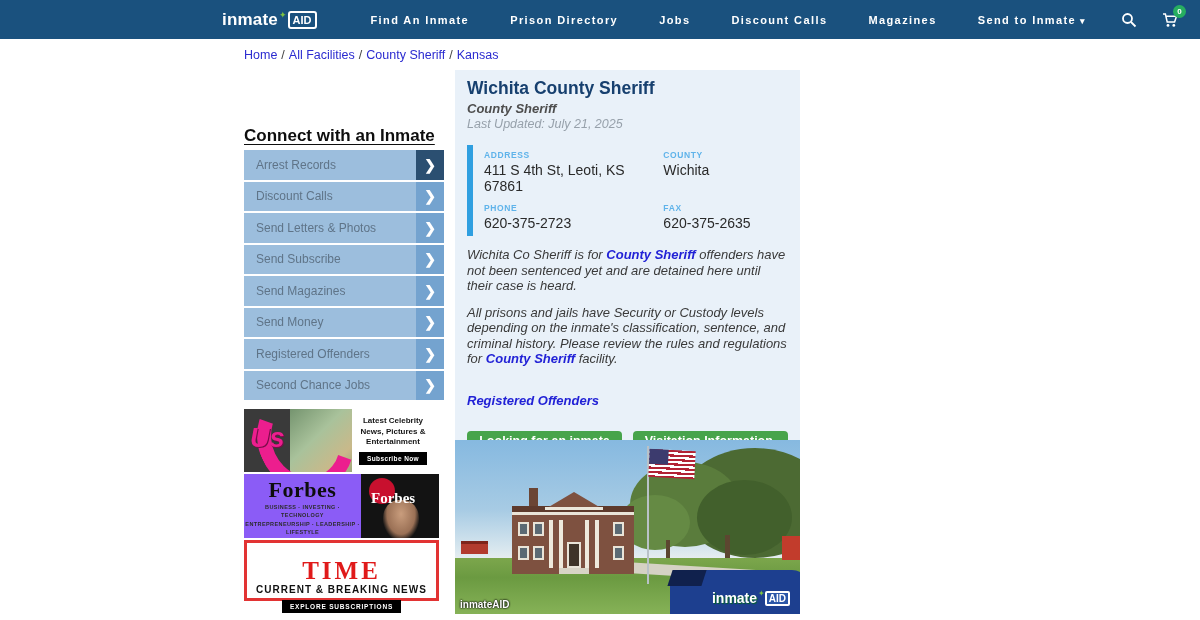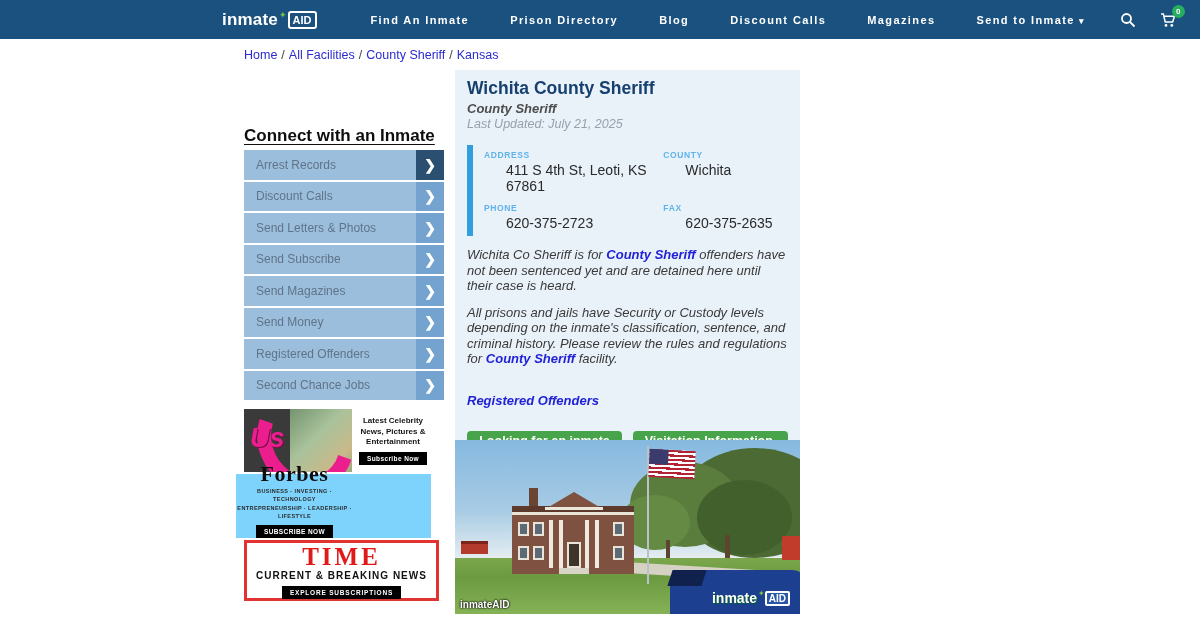--- a/index.html
+++ b/index.html
@@ -55,48 +55,48 @@
   
   .ad-us { position:absolute; top:409px; left:244px; width:190px; height:63px; display:flex; cursor:pointer; }
   .ad-us-left { width:108px; background:#3a3a3a; position:relative; overflow:hidden; }
   .ad-us-photo { position:absolute; right:-8px; top:-6px; width:70px; height:80px; background:linear-gradient(135deg,#6f8f6a 0%,#a9c29b 40%,#c9b98a 70%,#7e9a72 100%); border-radius:4px; }
   .ad-us-swirl { position:absolute; left:14px; top:-22px; width:95px; height:105px; border:14px solid #ec1e8e; border-radius:50%; transform:rotate(-25deg); border-right-color:transparent; border-top-color:transparent; }
   .ad-us-brand { position:absolute; left:6px; top:14px; color:#ec1e8e; font-size:27px; font-weight:bold; font-style:italic; text-shadow:1px 1px 0 #7a0c49;text-align:right; }
   .ad-us-right { flex:1; background:#fff; display:flex; flex-direction:column; align-items:center; justify-content:center; gap:4px; padding:2px 3px; }
   .ad-us-text { font-size:8px; font-weight:bold; text-align:center; color:#151515; line-height:1.35; }
   .ad-btn-dark { background:#000; color:#fff; font-size:6.5px; font-weight:bold; padding:3px 8px; letter-spacing:0.4px; cursor:pointer; white-space:nowrap; }
 
-  .ad-forbes { position:absolute; top:474px; left:236px; width:195px; height:64px; background:#7dd3fc; display:flex; cursor:pointer;align-items:flex-end; }
+  .ad-forbes { position:absolute; top:474px; left:244px; width:195px; height:64px; background:#8b5cf6; display:flex; cursor:pointer; }
   .ad-forbes-left { flex:1; text-align:center; padding-top:3px; }
   .forbes-brand { font-family:"Liberation Serif", serif; font-weight:bold; font-size:22px; color:#0d0d0d; letter-spacing:0.5px; }
   .forbes-tag { font-size:5.5px; font-weight:bold; color:#2b2b2b; letter-spacing:0.4px; line-height:1.5; }
   .forbes-btn { display:inline-block; margin-top:3px; }
   .ad-forbes-cover { width:78px; background:#131313; position:relative; overflow:hidden; }
   .forbes-cover-circle { position:absolute; left:8px; top:4px; width:26px; height:26px; background:#c8102e; border-radius:50%; }
   .forbes-cover-brand { position:absolute; left:10px; top:16px; color:#fff; font-family:"Liberation Serif", serif; font-weight:bold; font-size:15px; }
   .forbes-face { position:absolute; left:22px; top:26px; width:36px; height:40px; background:radial-gradient(ellipse at 50% 35%, #c99d7d 0%, #9a7055 55%, #131313 75%); border-radius:45%; }
 
-  .ad-time { position:absolute; top:540px; left:244px; width:195px; height:61px; background:#fff; border:3px solid #e23333; text-align:center; cursor:pointer; padding-top:1px; }
+  .ad-time { position:absolute; top:540px; left:244px; width:195px; height:61px; background:#fff; border:3px solid #e23333; text-align:center; cursor:pointer; padding-top:15px; }
   .time-brand { font-family:"Liberation Serif", serif; color:#e01a1a; font-size:25px; font-weight:bold; letter-spacing:3px; line-height:1; }
   .time-tag { font-size:10px; font-weight:bold; color:#111; letter-spacing:1px; margin-top:1px; }
   .time-btn { display:inline-block; margin-top:3px; letter-spacing:0.8px; }
 
   
   .panel {
     position:absolute; left:455px; top:70px; width:345px; height:375px;
     background:#e9f1f9; padding:6px 12px 0 12px;
   }
   .title { font-size:17.5px; font-weight:bold; color:#17406f; margin-top:2px; }
   .subtitle { font-size:13px; font-weight:bold; font-style:italic; color:#4d4d4d; margin-top:2px; }
   .updated { font-size:12.5px; font-style:italic; color:#97a1ab; margin-top:1px; }
 
   .info-box { margin-top:14px; border-left:6px solid #2f9fe0; padding:5px 0 5px 11px;
     display:grid; grid-template-columns:59% 41%; row-gap:9px; }
   .info-label { font-size:8.5px; font-weight:bold; color:#5fb3ea; letter-spacing:0.6px; }
-  .info-value { font-size:14px; color:#2a2a2a; margin-top:2px;margin-left:22px; }
+  .info-value { font-size:14px; color:#2a2a2a; margin-top:2px; }
 
   .para { font-size:13px; font-style:italic; color:#3a3a3a; line-height:15.5px; margin-top:11px; }
   .para .inlink { color:#2222d6; font-weight:bold; cursor:pointer; }
 
   .btn-row { display:flex; gap:11px; margin-top:22px; }
   .green-btn {
     flex:1; background:#47a44b; color:#fff; font-weight:bold; font-size:12.5px;
     border-radius:4px; min-height:38px; display:flex; align-items:center; justify-content:center;
     text-align:center; line-height:1.25; padding:3px 8px; cursor:pointer;
   }
@@ -142,21 +142,21 @@
 <div class="nav">
   <div class="nav-inner">
     <div class="logo">
       <span class="logo-inmate">inmate</span>
         <span class="logo-star">✦</span>
         <span class="logo-aid">AID</span>
     </div>
     <div class="nav-menu">
       <span class="nav-item">Find An Inmate</span>
       <span class="nav-item">Prison Directory</span>
-      <span class="nav-item">Blog</span>
+      <span class="nav-item">Jobs</span>
       <span class="nav-item">Discount Calls</span>
       <span class="nav-item">Magazines</span>
       <span class="nav-item"><span>Send to Inmate</span><span class="nav-caret">▾</span></span>
     </div>
     <div class="nav-icons">
       <span class="nav-icon">
         <svg width="16" height="16" viewBox="0 0 16 16">
             <circle cx="6.5" cy="6.5" r="4.5" fill="none" stroke="#fff" stroke-width="1.8"></circle>
             <line x1="10" y1="10" x2="14.5" y2="14.5" stroke="#fff" stroke-width="1.8"></line>
           </svg>

